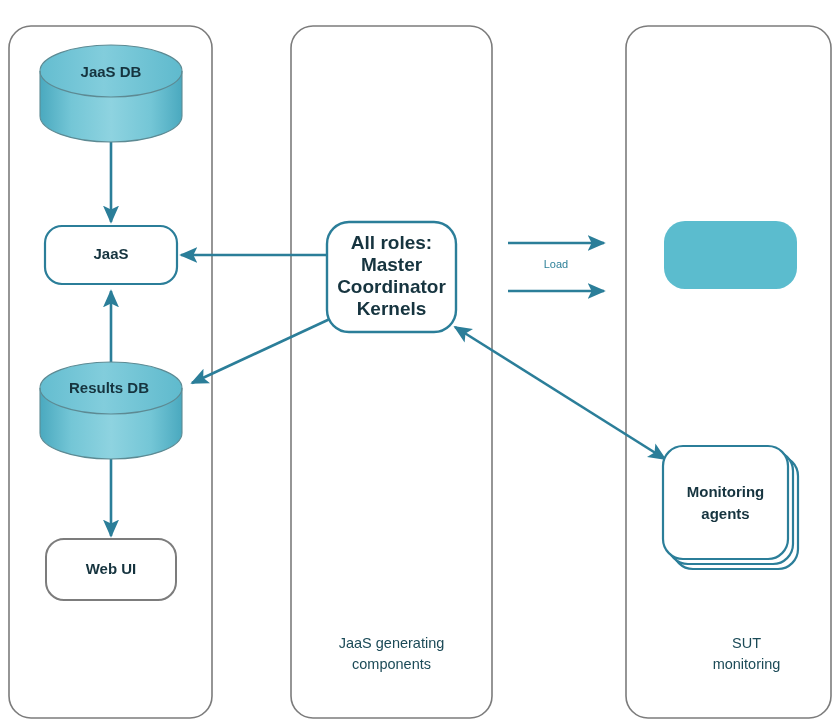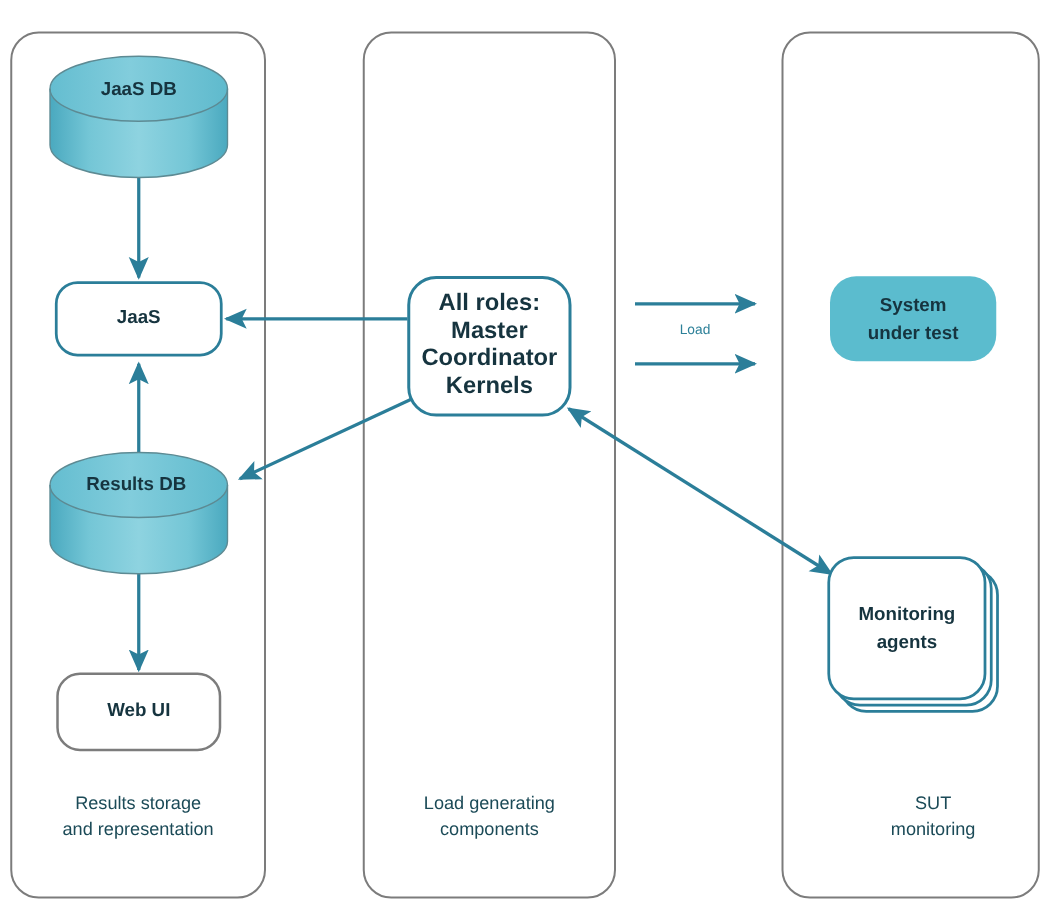--- a/index.html
+++ b/index.html
@@ -164,30 +164,26 @@
 
   <div class="node-label" style="left:41px; top:378px; width:136px; font-size:15px; line-height:19px;">Results DB</div>
 
   <div class="node-label" style="left:46px; top:559px; width:130px; font-size:15px; line-height:20px;">Web UI</div>
 
   <div class="node-label" style="left:327px; top:232px; width:129px; font-size:19px; line-height:22px;">All roles:
 Master
 Coordinator
 Kernels</div>
 
-  <div class="node-label" style="left:664px; top:234px; width:133px; font-size:15px; line-height:22px;">System
-under test</div>
 
   <div class="node-label" style="left:663px; top:481px; width:125px; font-size:15px; line-height:22px;">Monitoring
 agents</div>
 
   <div class="edge-label" style="left:508px; top:258px; width:96px;">Load</div>
 
-  <div class="panel-label" style="left:9px; top:633px; width:203px;">Results storage
-and representation</div>
 
-  <div class="panel-label" style="left:291px; top:633px; width:201px;">Load generating
+  <div class="panel-label" style="left:291px; top:633px; width:201px;">JaaS generating
 components</div>
 
   <div class="panel-label" style="left:626px; top:633px; width:241px;">SUT
 monitoring</div>
 
 </div>
 
 </body></html>

